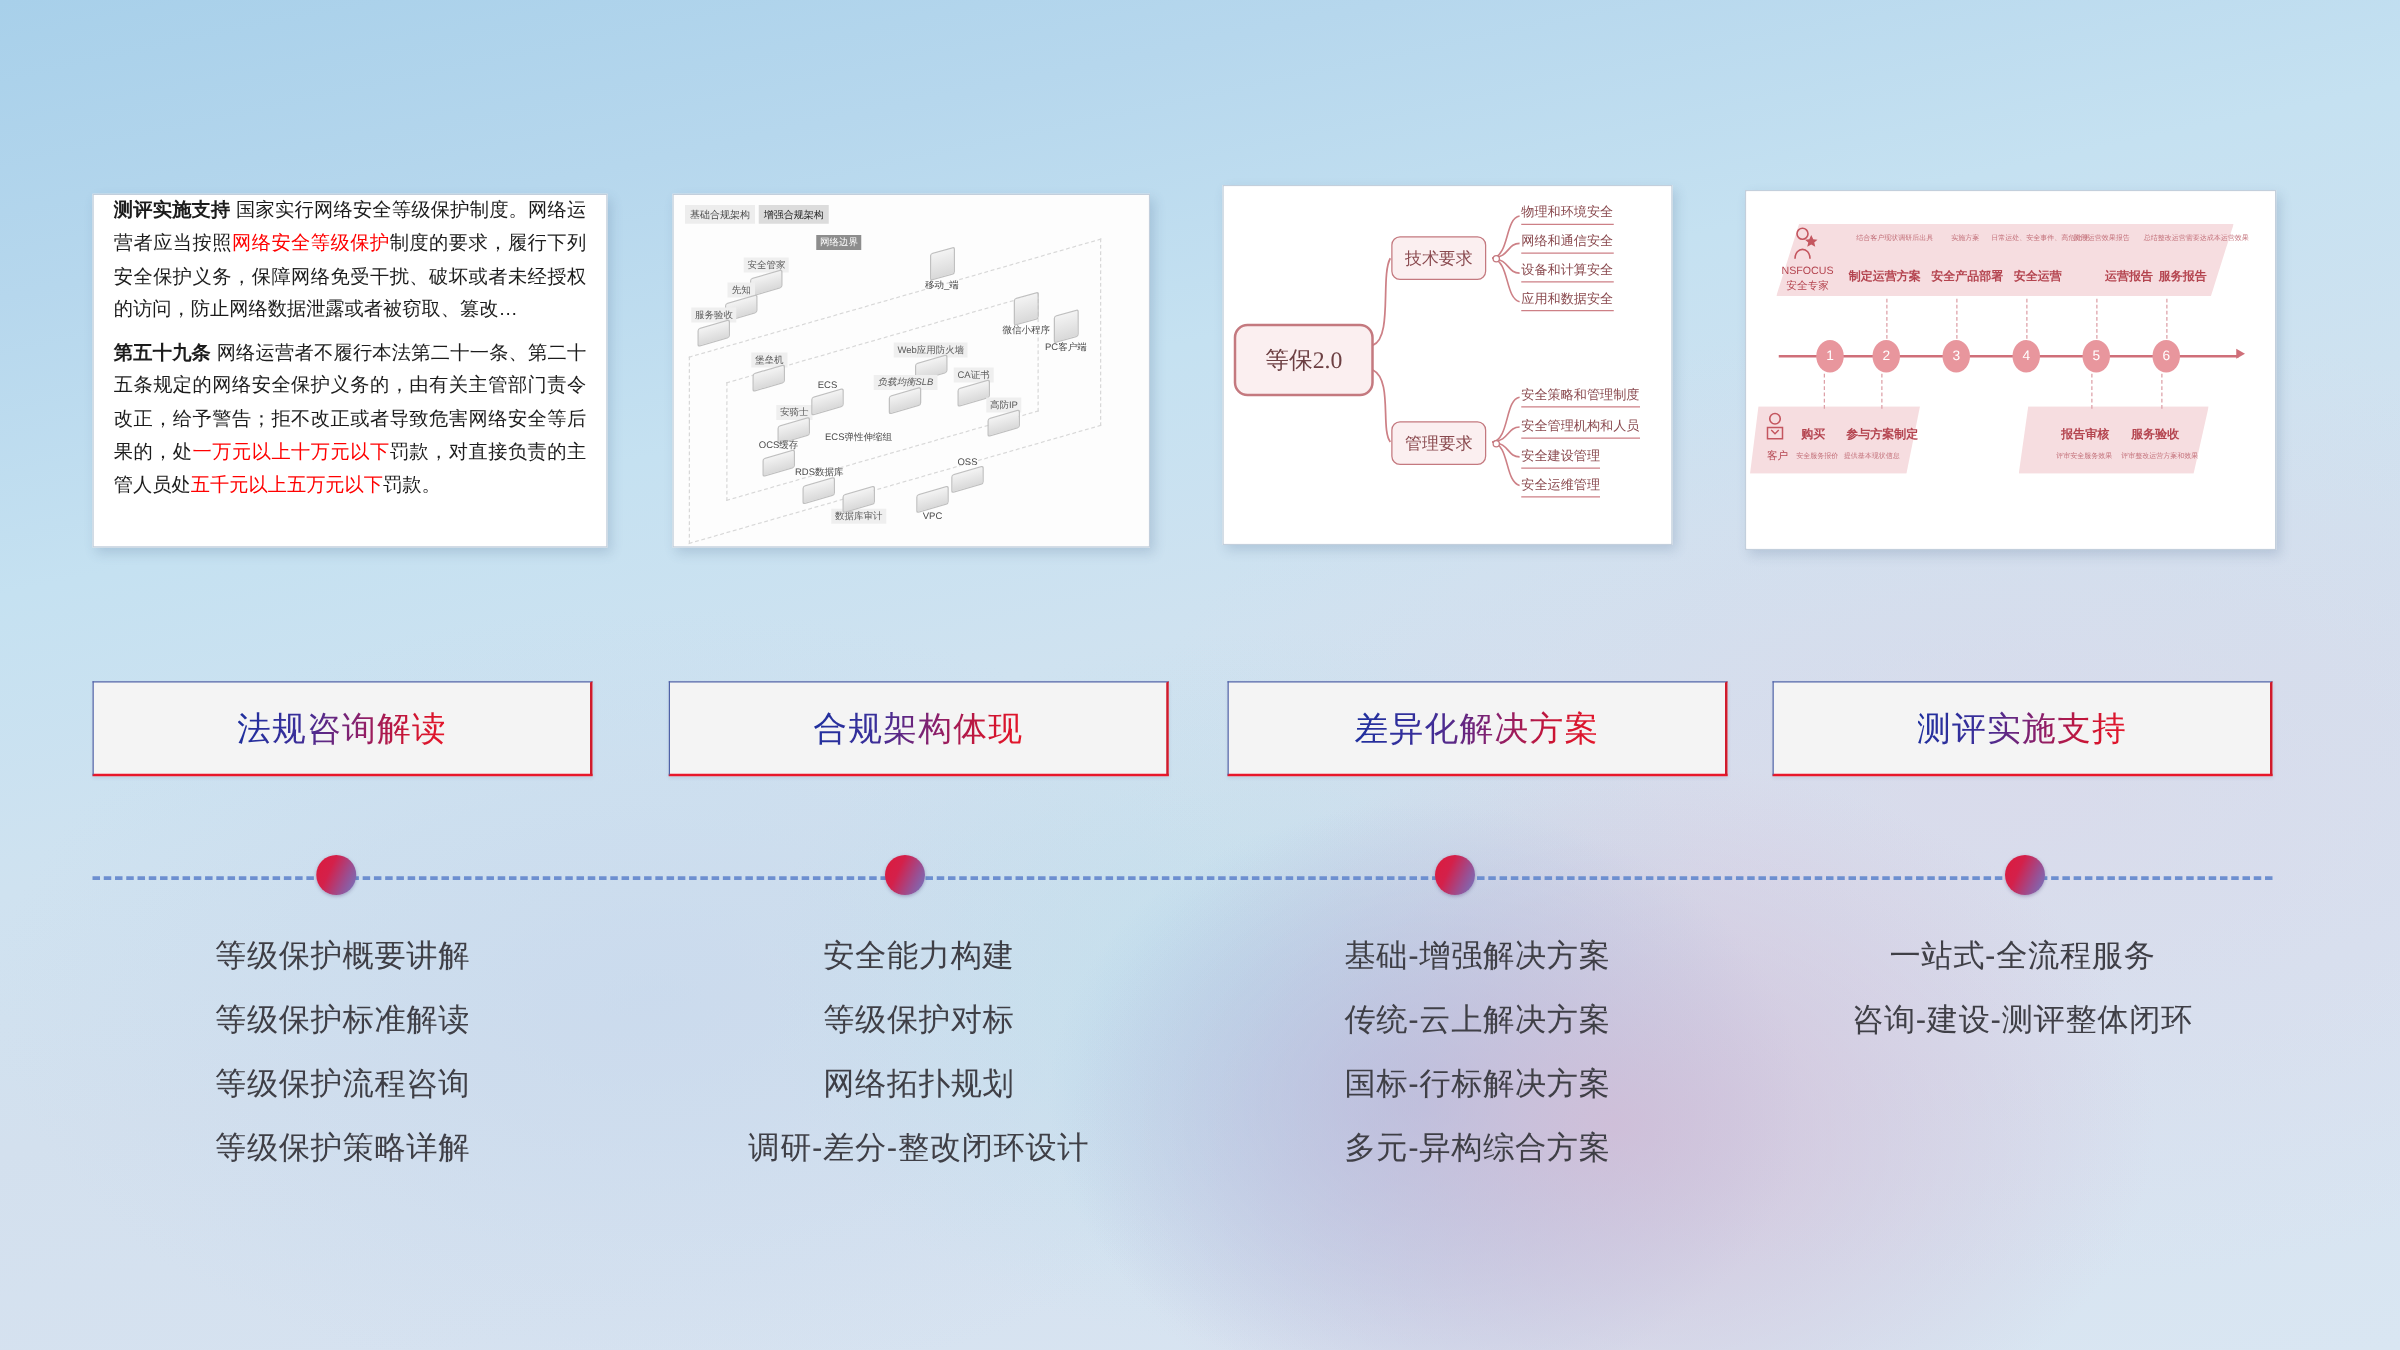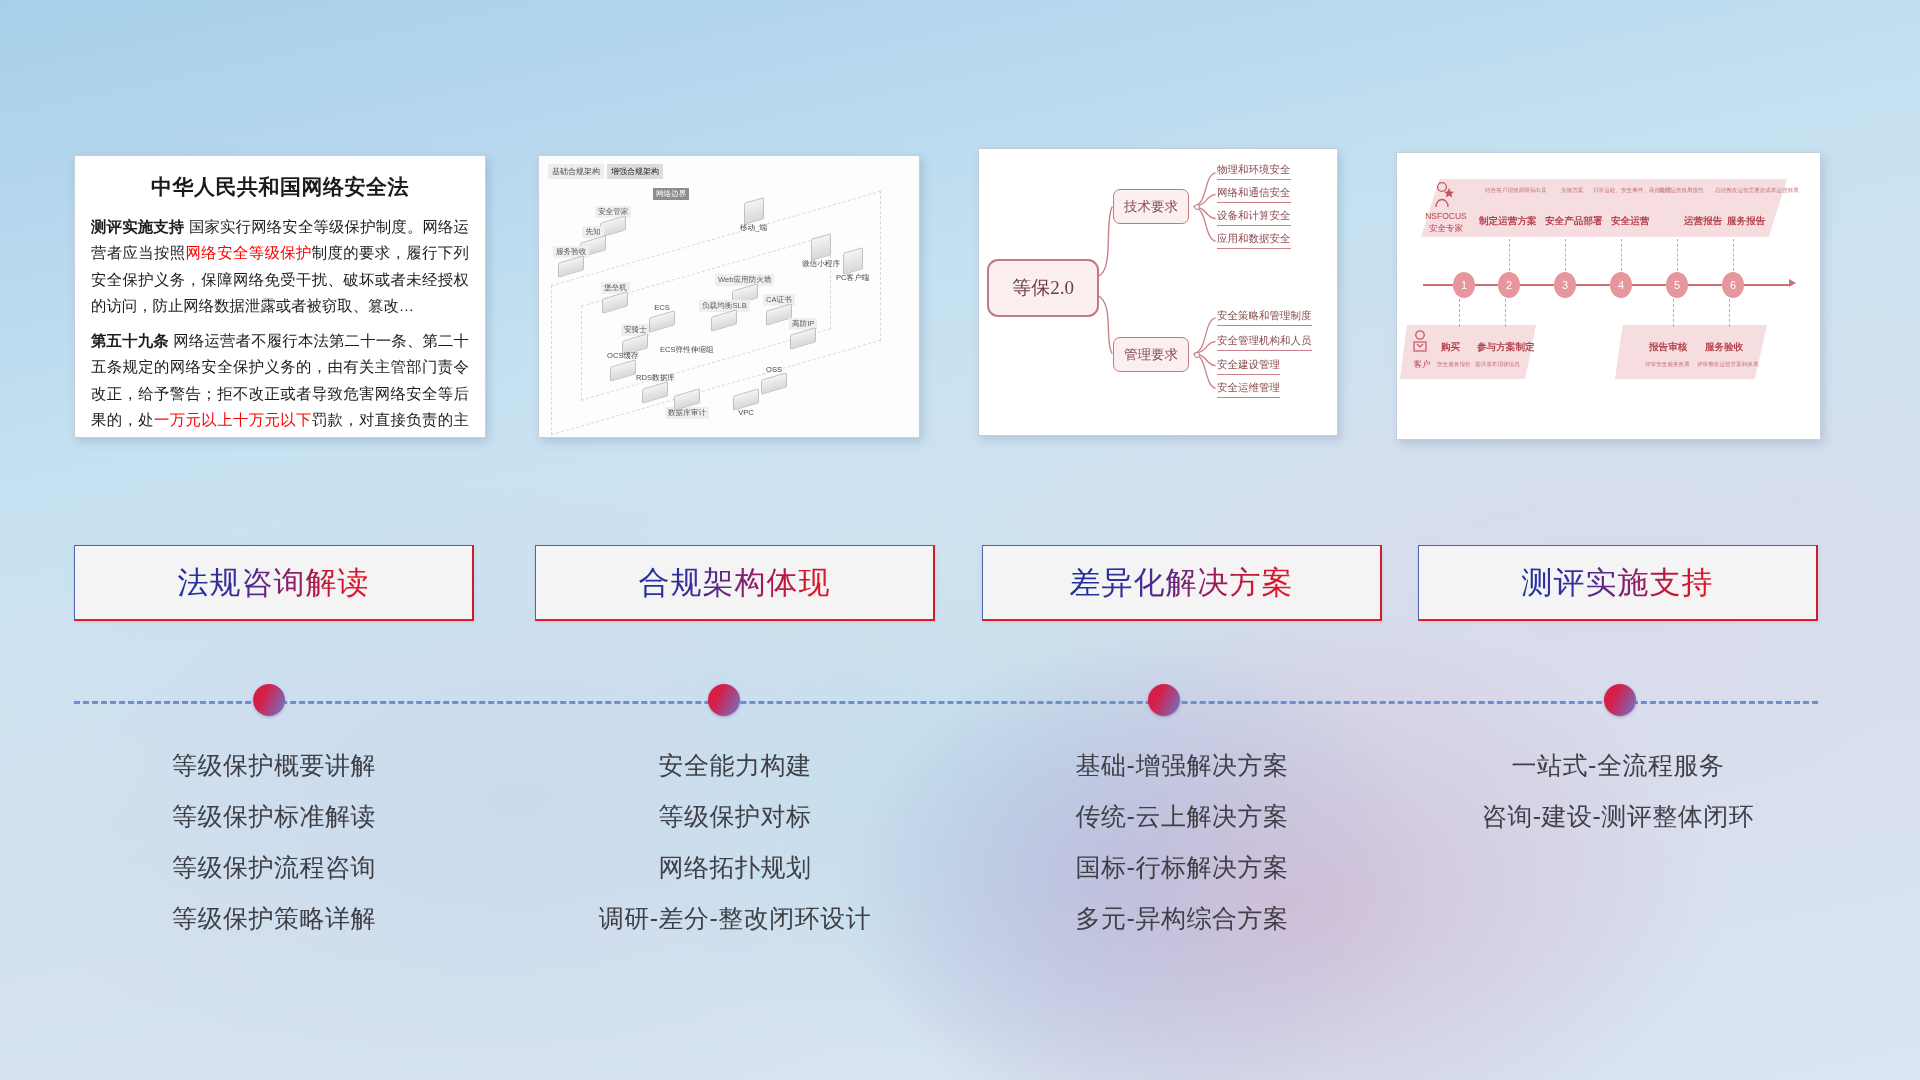--- a/index.html
+++ b/index.html
@@ -122,21 +122,21 @@
   .titlebox {
     position: absolute; top: 545px; height: 76px;
     background: #f4f4f4;
     border: 1px solid #4f63a8;
     border-bottom: 2.5px solid #e8172a;
     border-right: 2px solid #d01b2c;
     display: flex; align-items: center; justify-content: center;
     box-shadow: 0 1px 3px rgba(40,70,120,0.10);
   }
   .titlebox span {
-    font-size: 31px; font-weight: 500;
+    font-size: 27px; font-weight: 500;
     background: linear-gradient(100deg, #1d2f9e 0%, #3a2f9a 30%, #8b1f6a 58%, #cf1430 82%, #e8172a 100%);
     -webkit-background-clip: text; background-clip: text;
     -webkit-text-fill-color: transparent; color: transparent;
     letter-spacing: 1px;
   }
   .tb-1 { left: 74px;   width: 400px; }
   .tb-2 { left: 535px;  width: 400px; }
   .tb-3 { left: 982px;  width: 400px; }
   .tb-4 { left: 1418px; width: 400px; }
 
@@ -166,21 +166,20 @@
     list-style: none; font-size: 25px; color: #3f3f46;
     line-height: 1; padding: 13px 0; letter-spacing: 0.5px;
   }
 </style>
 </head>
 <body>
 
 <div class="cards">
 
   <div class="card card-1">
-    <div class="law-title">中华人民共和国网络安全法</div>
     <div class="law-body">
       <p><b>测评实施支持</b><span> 国家实行网络安全等级保护制度。网络运营者应当按照</span><span class="law-red">网络安全等级保护</span><span>制度的要求，履行下列安全保护义务，保障网络免受干扰、破坏或者未经授权的访问，防止网络数据泄露或者被窃取、篡改…</span></p>
       <p><b>第五十九条</b><span>  网络运营者不履行本法第二十一条、第二十五条规定的网络安全保护义务的，由有关主管部门责令改正，给予警告；拒不改正或者导致危害网络安全等后果的，处</span><span class="law-red">一万元以上十万元以下</span><span>罚款，对直接负责的主管人员处</span><span class="law-red">五千元以上五万元以下</span><span>罚款。</span></p>
     </div>
   </div>
 
   <div class="card card-2">
     <div class="arch">
       <div class="arch-tabs">
         <div class="arch-tab">基础合规架构</div>
@@ -215,21 +214,21 @@
             <div class="chip"></div>
         </div>
         <div class="node" style="left:188px; top:22px;">
           <div class="chip tall"></div>
             <div class="lbl plain">移动_端</div>
         </div>
         <div class="node" style="left:166px; top:96px;">
           <div class="lbl">Web应用防火墙</div>
             <div class="chip"></div>
         </div>
-        <div class="node" style="left:150px; top:122px;">
+        <div class="node" style="left:150px; top:122px;font-style:italic;">
           <div class="lbl">负载均衡SLB</div>
             <div class="chip"></div>
         </div>
         <div class="node" style="left:214px; top:116px;">
           <div class="lbl">CA证书</div>
             <div class="chip"></div>
         </div>
         <div class="node" style="left:240px; top:140px;">
           <div class="lbl">高防IP</div>
             <div class="chip"></div>

